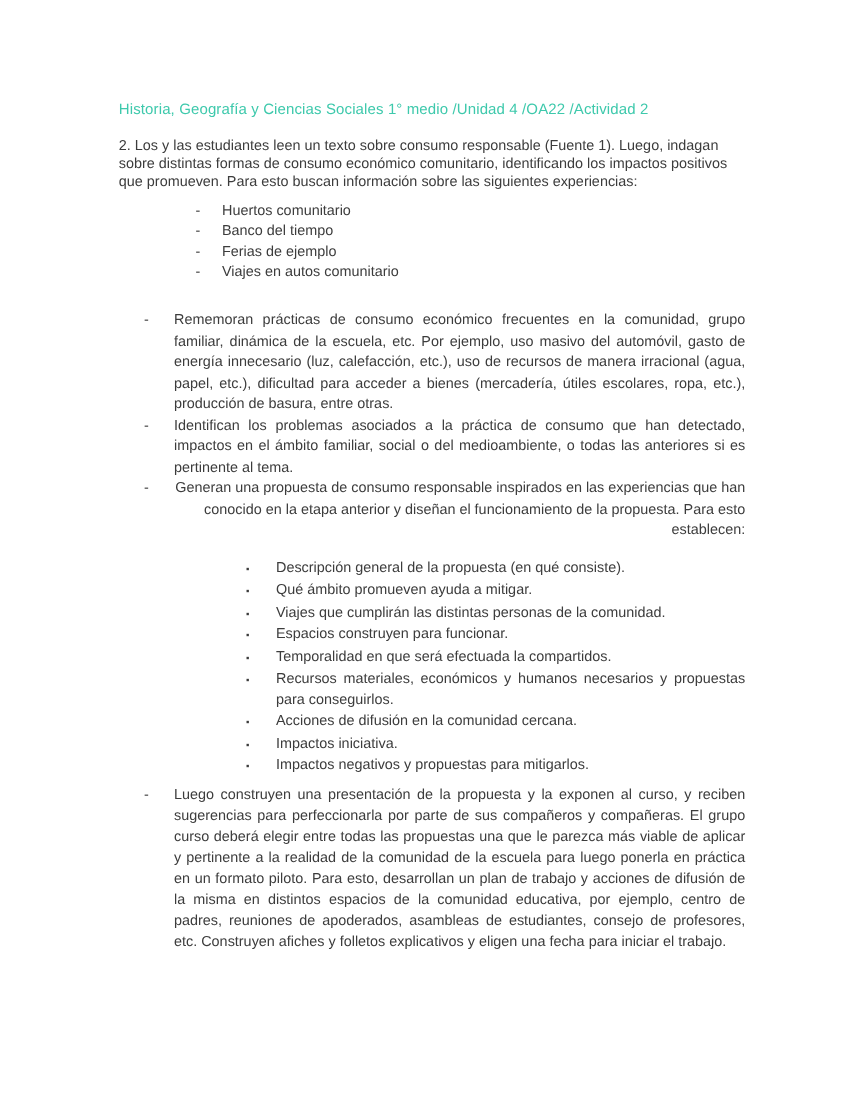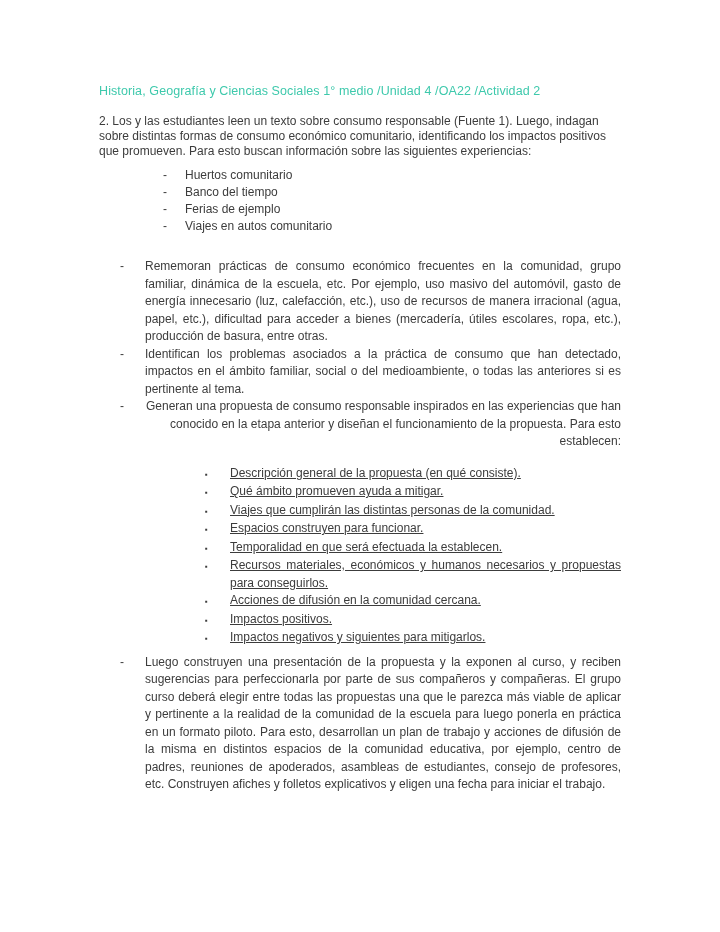--- a/index.html
+++ b/index.html
@@ -79,21 +79,20 @@
   }
   .criteria .bullet {
     flex: 0 0 25px;
     font-size: 8px;
     line-height: 17.5px;
     padding-top: 1px;
   }
   .criteria .crit-text {
     flex: 1;
     text-align: justify;
-    text-decoration: underline;
   }
 </style>
 </head>
 <body>
 
 <div class="page">
 
   <h1 class="doc-title">Historia, Geografía y Ciencias Sociales 1° medio /Unidad 4 /OA22 /Actividad 2</h1>
 
   <p class="para">2. Los y las estudiantes leen un texto sobre consumo responsable (Fuente 1). Luego, indagan sobre distintas formas de consumo económico comunitario, identificando los impactos positivos que promueven. Para esto buscan información sobre las siguientes experiencias:</p>
@@ -147,37 +146,37 @@
         <li>
         <span class="bullet">▪</span>
         <span class="crit-text">Viajes que cumplirán las distintas personas de la comunidad.</span>
       </li>
         <li>
         <span class="bullet">▪</span>
         <span class="crit-text">Espacios construyen para funcionar.</span>
       </li>
         <li>
         <span class="bullet">▪</span>
-        <span class="crit-text">Temporalidad en que será efectuada la establecen.</span>
+        <span class="crit-text">Temporalidad en que será efectuada la compartidos.</span>
       </li>
         <li>
         <span class="bullet">▪</span>
         <span class="crit-text">Recursos materiales, económicos y humanos necesarios y propuestas para conseguirlos.</span>
       </li>
         <li>
         <span class="bullet">▪</span>
         <span class="crit-text">Acciones de difusión en la comunidad cercana.</span>
       </li>
         <li>
         <span class="bullet">▪</span>
-        <span class="crit-text">Impactos positivos.</span>
+        <span class="crit-text">Impactos iniciativa.</span>
       </li>
         <li>
         <span class="bullet">▪</span>
-        <span class="crit-text">Impactos negativos y siguientes para mitigarlos.</span>
+        <span class="crit-text">Impactos negativos y propuestas para mitigarlos.</span>
       </li>
       </ul>
 
     <div class="step last">
       <span class="bullet">-</span>
       <p class="step-text">Luego construyen una presentación de la propuesta y la exponen al curso, y reciben sugerencias para perfeccionarla por parte de sus compañeros y compañeras. El grupo curso deberá elegir entre todas las propuestas una que le parezca más viable de aplicar y pertinente a la realidad de la comunidad de la escuela para luego ponerla en práctica en un formato piloto. Para esto, desarrollan un plan de trabajo y acciones de difusión de la misma en distintos espacios de la comunidad educativa, por ejemplo, centro de padres, reuniones de apoderados, asambleas de estudiantes, consejo de profesores, etc. Construyen afiches y folletos explicativos y eligen una fecha para iniciar el trabajo.</p>
     </div>
 
   </div>
 </div>

